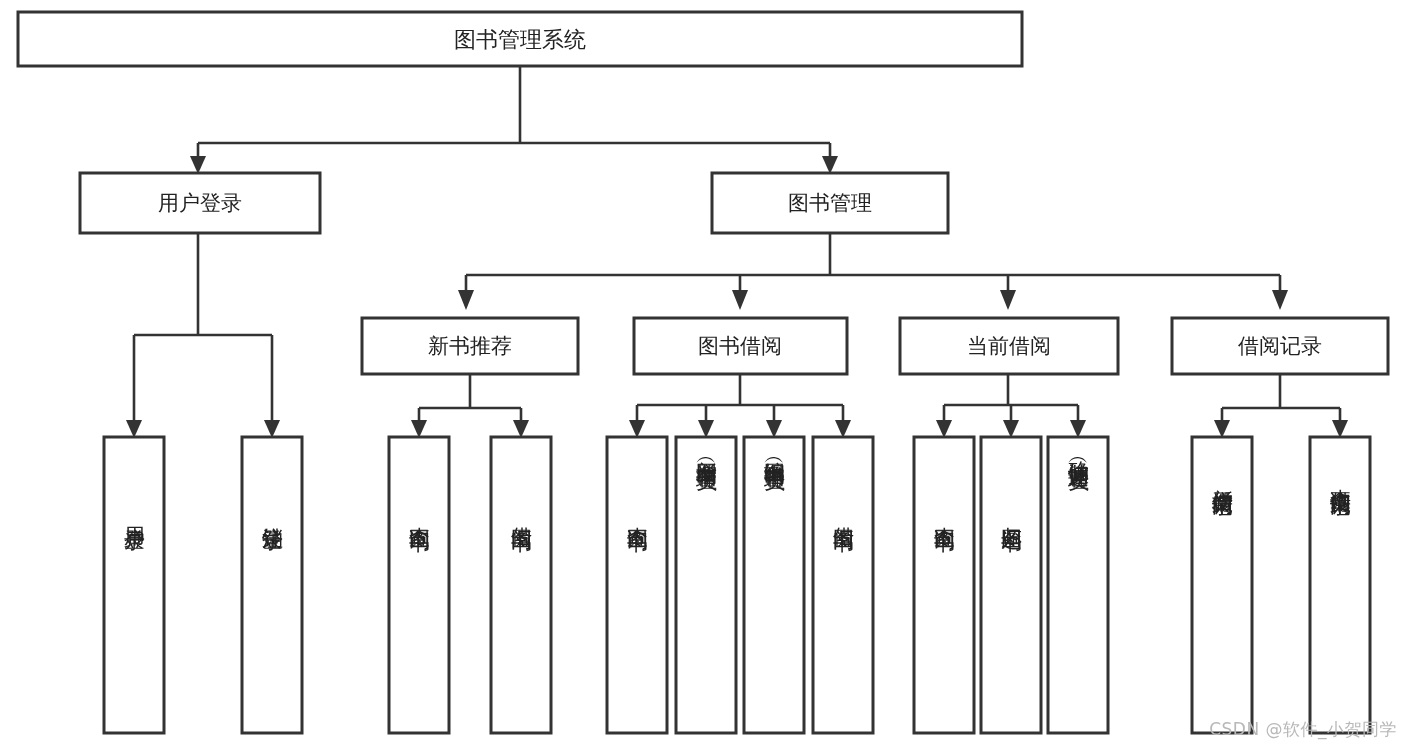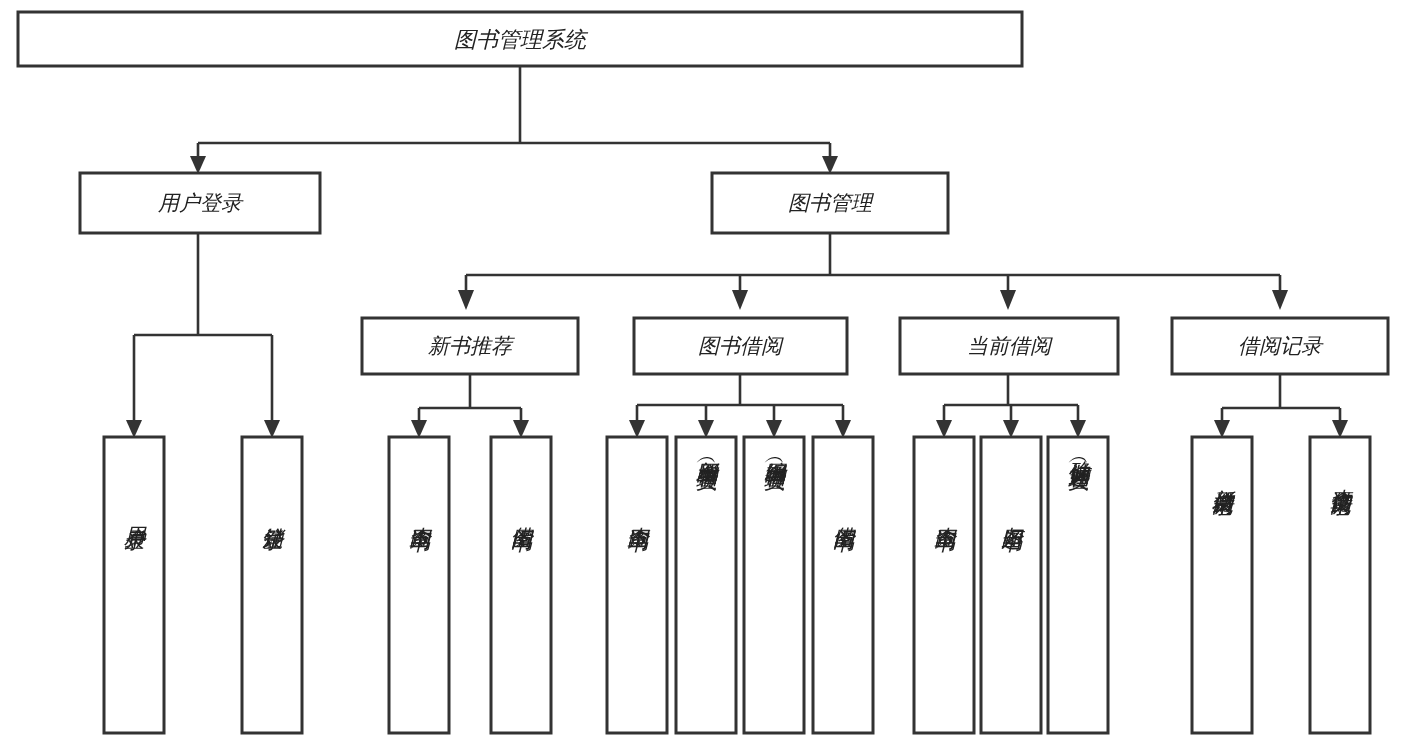--- a/index.html
+++ b/index.html
@@ -12,21 +12,20 @@
     height: 747px;
     font-family: "DejaVu Sans", "Liberation Sans", sans-serif;
     overflow: hidden;
     position: relative;
   }
   #diagram-root {
     position: relative;
     width: 1405px;
     height: 747px;
     background: #ffffff;
-    font-style: italic;
   }
   svg.diagram-canvas {
     position: absolute;
     left: 0;
     top: 0;
     width: 1405px;
     height: 747px;
   }
   .node-box {
     fill: #ffffff;
@@ -260,14 +259,15 @@
     <span class="vlabel">确认归还（管理员）</span>
   </div>
 
   <div class="vlabel-wrap" style="left:1192px; top:472px; width:60px; height:261px;">
     <span class="vlabel">新增借阅记录</span>
   </div>
   <div class="vlabel-wrap" style="left:1310px; top:472px; width:60px; height:261px;">
     <span class="vlabel">查询借阅记录</span>
   </div>
 
+  <div class="watermark">CSDN @软件_小贺同学</div>
 
 </div>
 
 </body></html>

